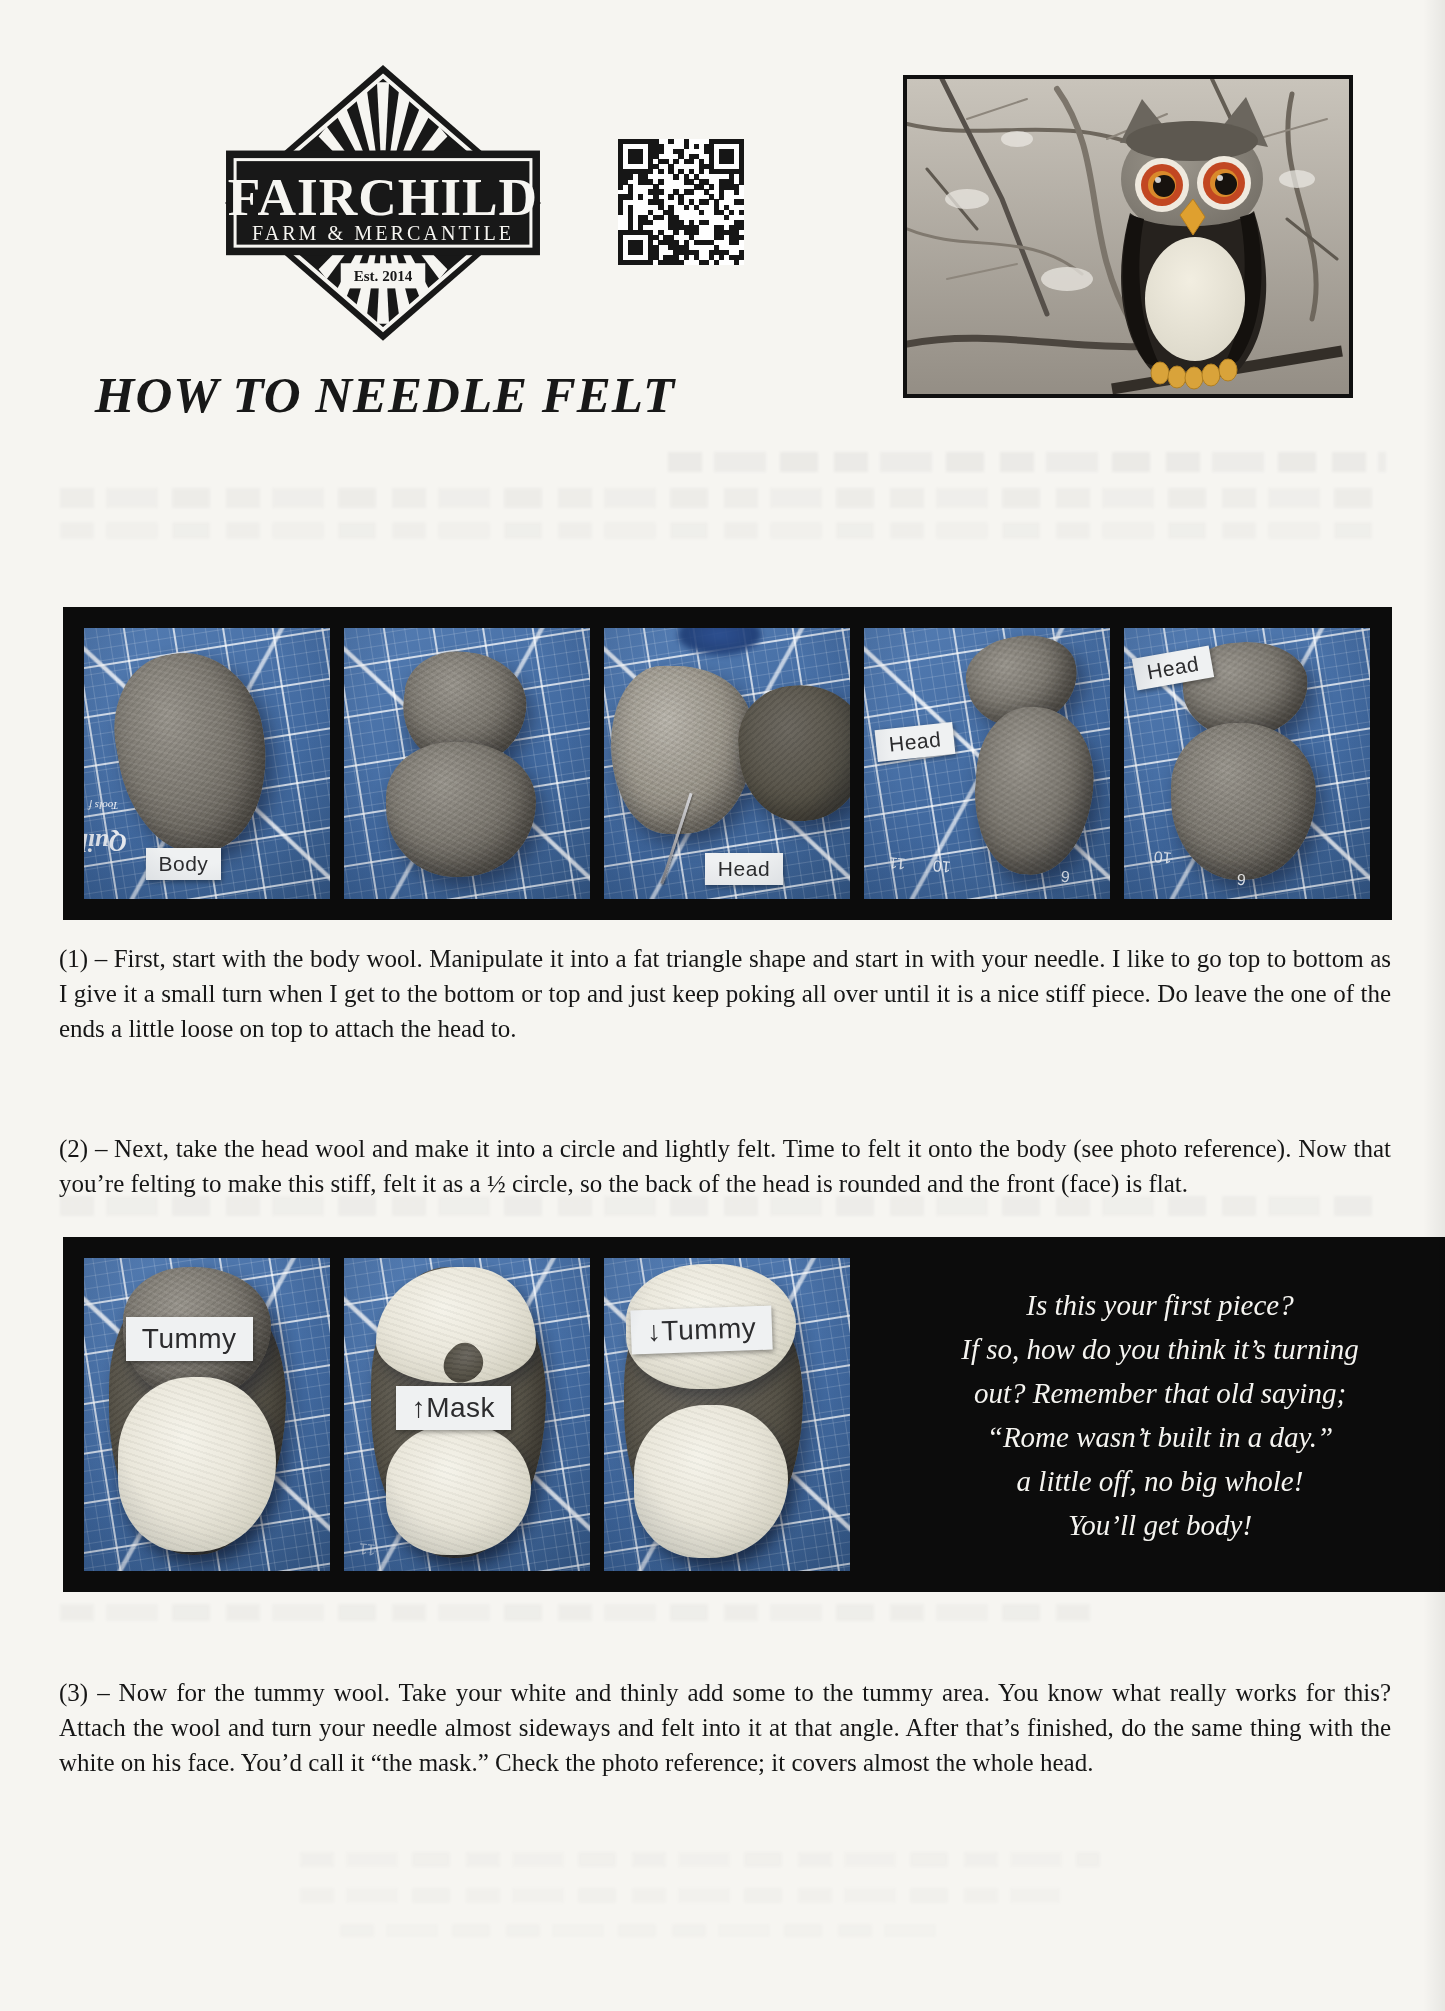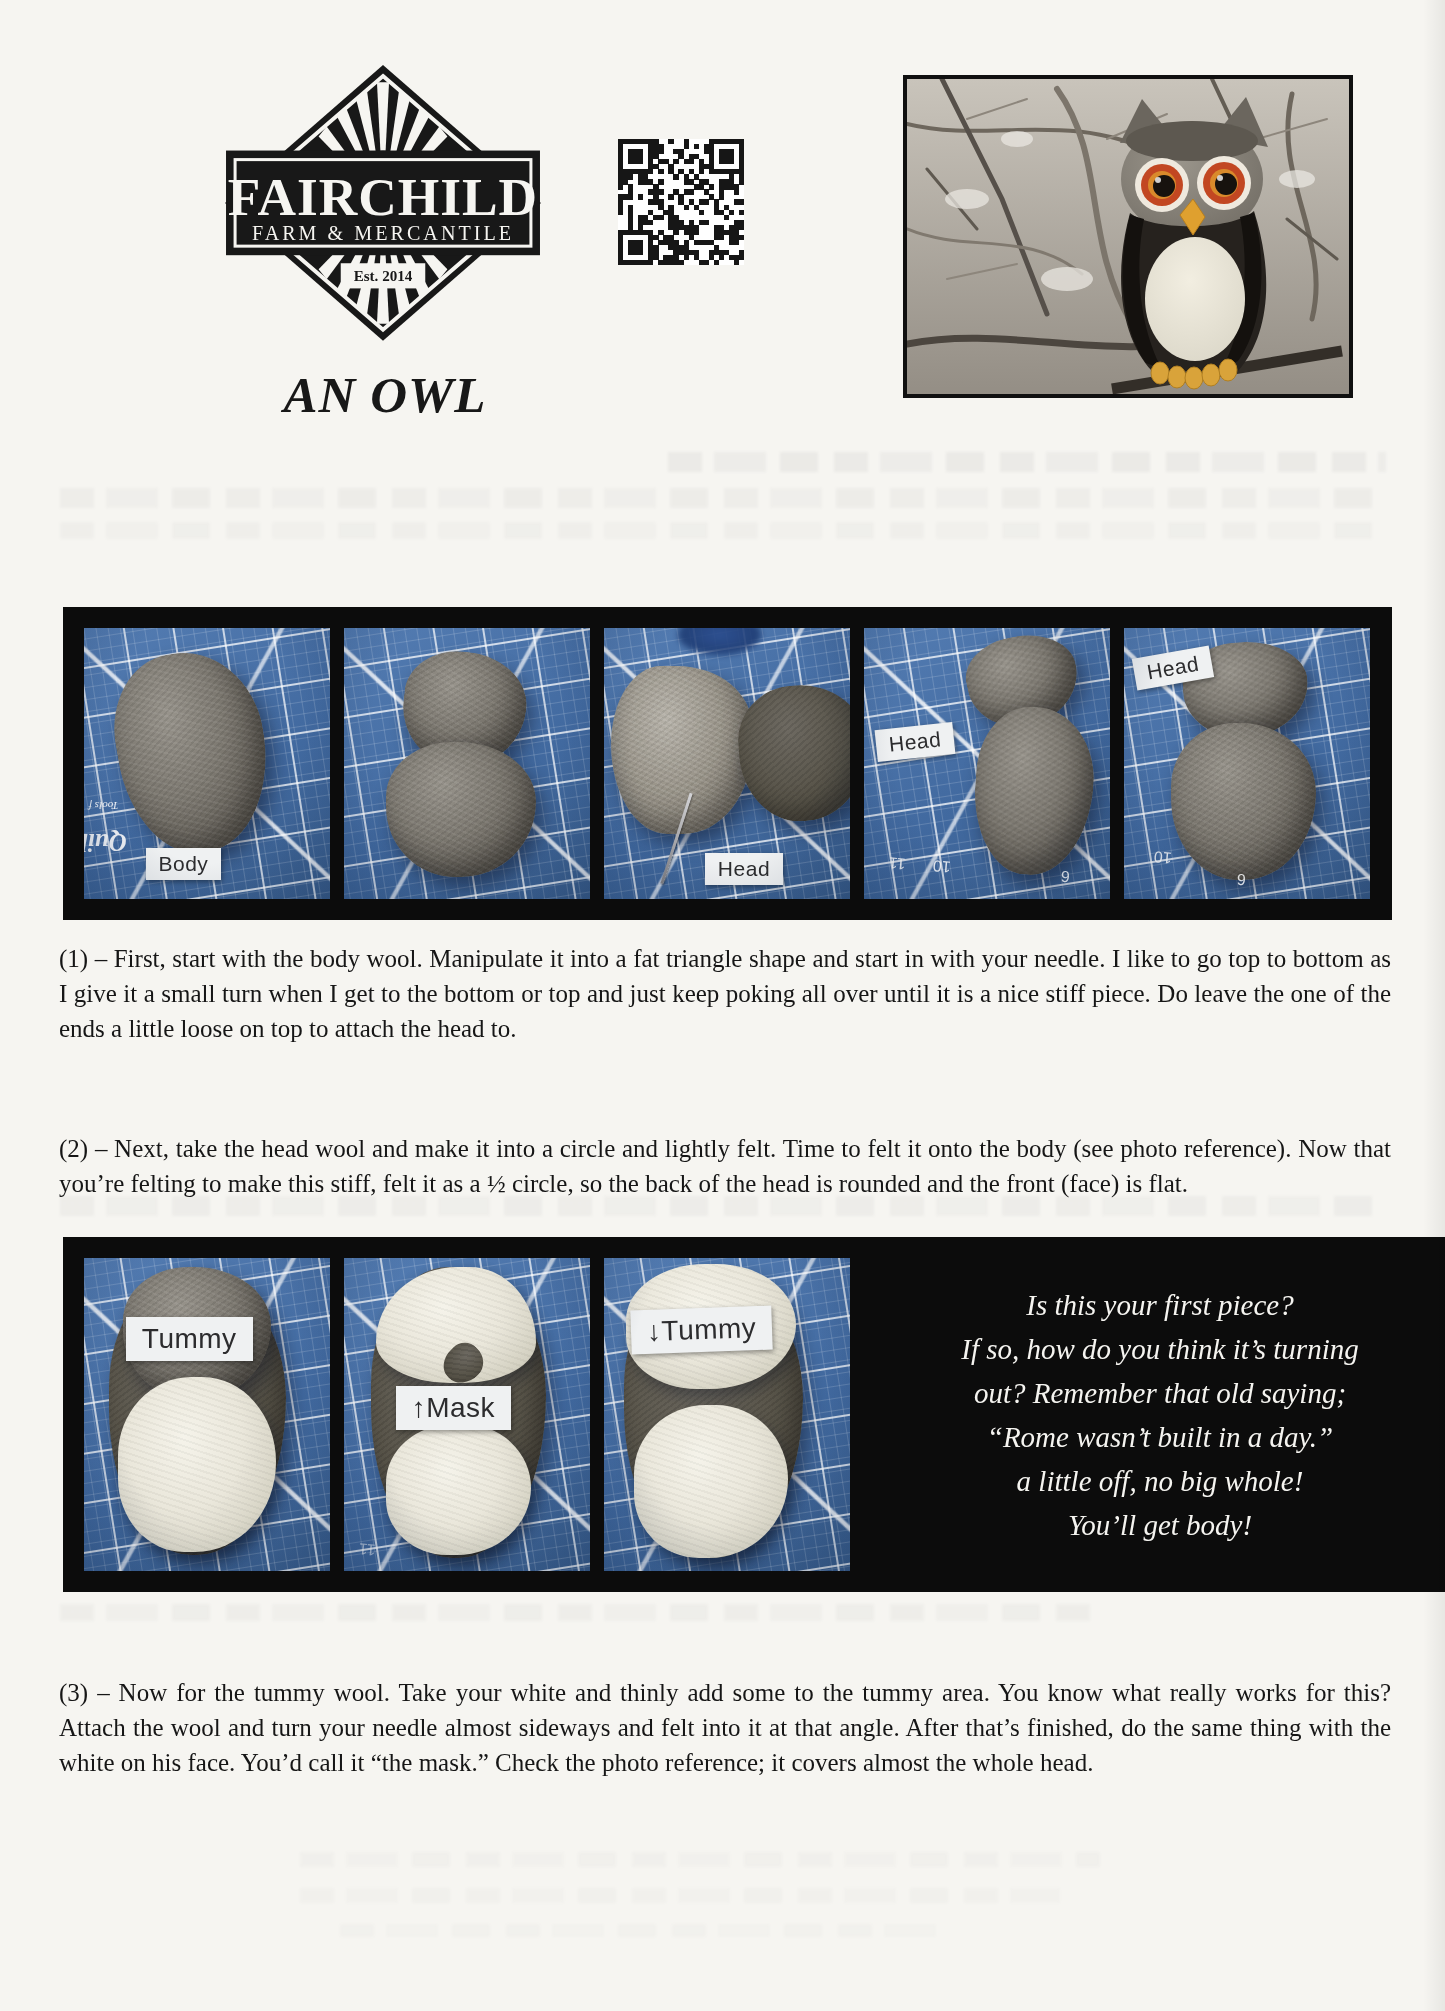--- a/index.html
+++ b/index.html
@@ -514,21 +514,21 @@
             <ellipse cx="-15" cy="158" rx="9" ry="11"></ellipse>
           <ellipse cx="2" cy="159" rx="9" ry="11"></ellipse>
             <ellipse cx="19" cy="156" rx="9" ry="11"></ellipse>
           <ellipse cx="36" cy="151" rx="9" ry="11"></ellipse>
         </g>
       </g>
     </svg>
   </div>
 
   <div class="title">
-    <div>AN OWL</div>
+    <div>HOW TO NEEDLE FELT</div>
   </div>
 
   <div class="bleed" style="left:668px;top:452px;width:718px;"></div>
   <div class="bleed" style="left:60px;top:488px;width:1326px;opacity:.33;"></div>
   <div class="bleed" style="left:60px;top:522px;width:1326px;opacity:.26;height:17px;"></div>
   <div class="bleed" style="left:60px;top:1196px;width:1326px;opacity:.34;"></div>
   <div class="bleed" style="left:60px;top:1604px;width:1040px;opacity:.3;height:17px;"></div>
   <div class="bleed" style="left:300px;top:1852px;width:800px;opacity:.22;height:15px;"></div>
   <div class="bleed" style="left:300px;top:1888px;width:760px;opacity:.2;height:15px;"></div>
   <div class="bleed" style="left:340px;top:1924px;width:600px;opacity:.18;height:13px;"></div>

